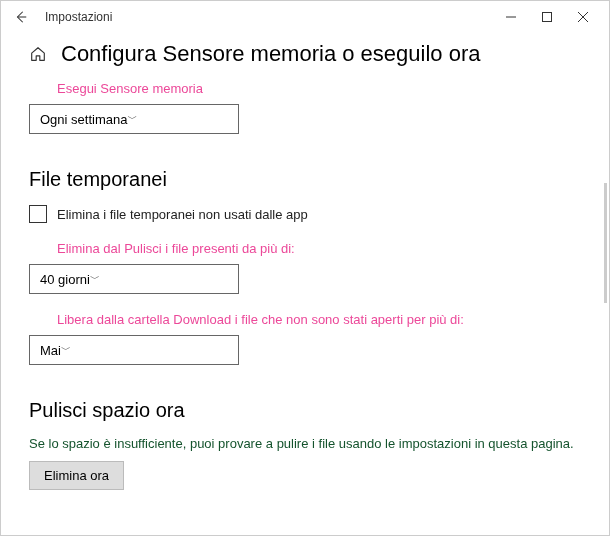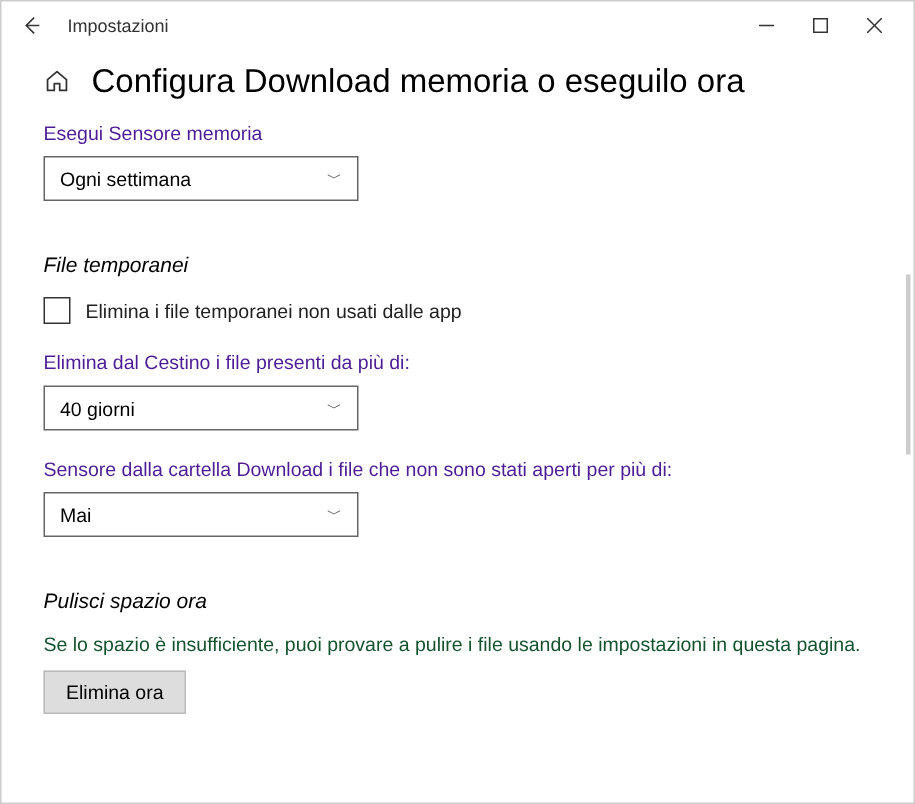--- a/index.html
+++ b/index.html
@@ -61,43 +61,42 @@
       display: flex;
       align-items: center;
     }
     h1 {
       font-size: 22px;
       font-weight: 400;
       color: #000;
     }
     .label {
       font-size: 13px;
-      color: #4c1d95;
+      color: #ec4899;
       margin-bottom: 8px;
+      margin-left: 28px;
     }
     .dropdown {
       width: 210px;
       height: 30px;
       border: 1px solid #666;
       display: flex;
       align-items: center;
-      justify-content: space-between;
       padding: 0 10px;
       font-size: 13px;
       cursor: pointer;
       background: #fff;
     }
     .dropdown .chev { font-size: 10px; color: #555; }
     h2 {
-      font-size: 14px;
+      font-size: 20px;
       font-weight: 400;
       color: #000;
       margin-top: 34px;
       margin-bottom: 14px;
-      font-style: italic;
     }
     .checkbox-row {
       display: flex;
       align-items: center;
       gap: 10px;
       margin-bottom: 18px;
       text-align: center;
     }
     .checkbox {
       width: 18px;
@@ -165,46 +164,46 @@
   </div>
 </div>
 
 <div class="content">
   <div class="header-row">
     <span class="home-icon">
       <svg width="18" height="18" viewBox="0 0 20 20">
         <path d="M3 9 L10 3 L17 9 L17 17 L12 17 L12 12 L8 12 L8 17 L3 17 Z" stroke="#333" stroke-width="1.3" fill="none" stroke-linejoin="round"></path>
       </svg>
     </span>
-    <h1>Configura Download memoria o eseguilo ora</h1>
+    <h1>Configura Sensore memoria o eseguilo ora</h1>
   </div>
 
   <div class="label">Esegui Sensore memoria</div>
   <div class="dropdown">
     <span>Ogni settimana</span>
     <span class="chev">﹀</span>
   </div>
 
   <h2>File temporanei</h2>
 
   <div class="checkbox-row">
     <div class="checkbox"></div>
     <span class="cblabel">Elimina i file temporanei non usati dalle app</span>
   </div>
 
   <div class="field-block">
-    <div class="label">Elimina dal Cestino i file presenti da più di:</div>
+    <div class="label">Elimina dal Pulisci i file presenti da più di:</div>
     <div class="dropdown">
       <span>40 giorni</span>
       <span class="chev">﹀</span>
     </div>
   </div>
 
   <div class="field-block">
-    <div class="label">Sensore dalla cartella Download i file che non sono stati aperti per più di:</div>
+    <div class="label">Libera dalla cartella Download i file che non sono stati aperti per più di:</div>
     <div class="dropdown">
       <span>Mai</span>
       <span class="chev">﹀</span>
     </div>
   </div>
 
   <h2>Pulisci spazio ora</h2>
   <div class="info">Se lo spazio è insufficiente, puoi provare a pulire i file usando le impostazioni in questa pagina.</div>
   <div class="btn">Elimina ora</div>
 

